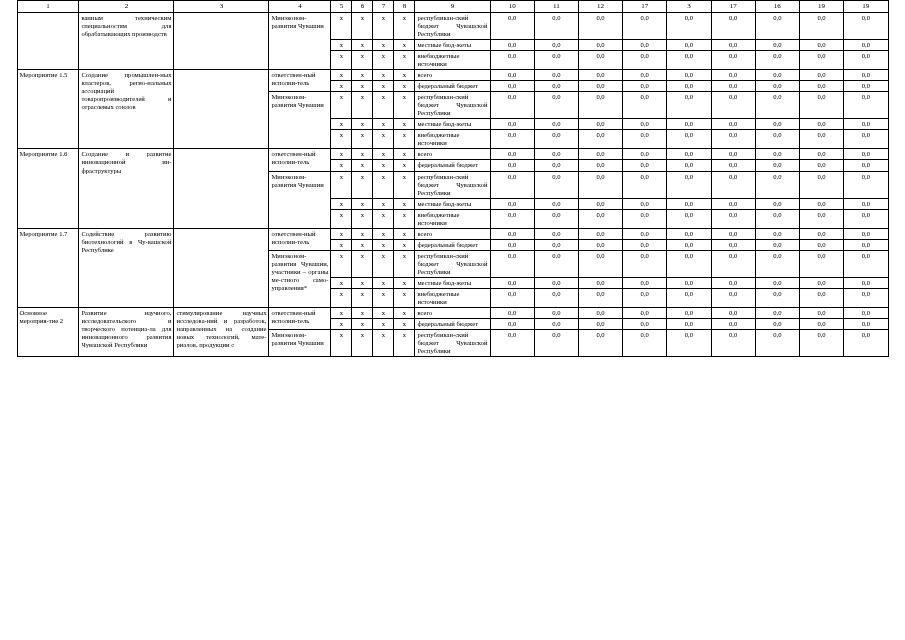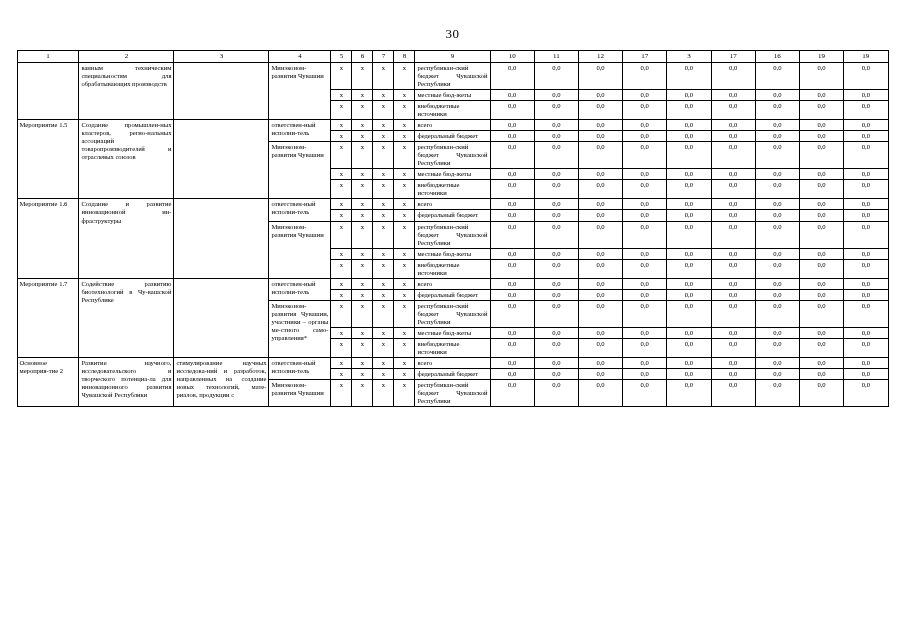--- a/index.html
+++ b/index.html
@@ -62,21 +62,20 @@
   col.c7 { width: 19px; }
   col.c8 { width: 19px; }
   col.c9 { width: 68px; }
   col.cmoney { width: 40px; }
 </style>
 </head>
 <body>
 
 <div class="page">
 
-  <div class="page-number">30</div>
 
   <table class="doc">
     <colgroup>
       <col class="c1">
         <col class="c2">
         <col class="c3">
         <col class="c4">
       <col class="c5">
         <col class="c6">
         <col class="c7">

